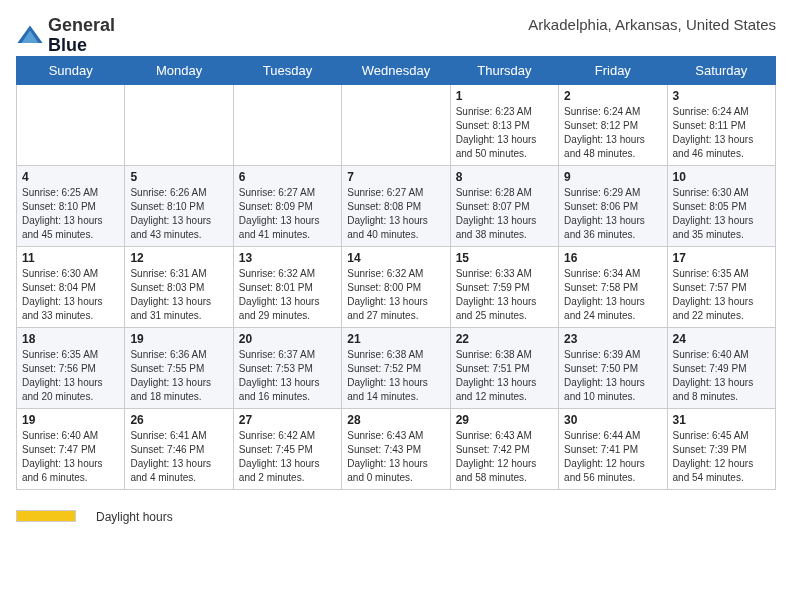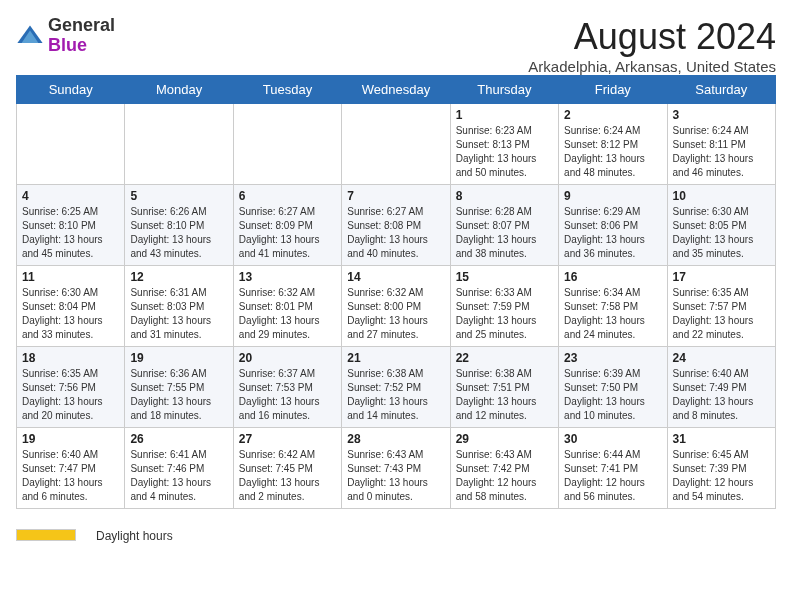--- a/index.html
+++ b/index.html
@@ -26,21 +26,21 @@
       line-height: 1.1;
     }
     .logo-general {
       font-size: 18px;
       font-weight: bold;
       color: #333;
     }
     .logo-blue {
       font-size: 18px;
       font-weight: bold;
-      color: #a21caf;
+      color: #0f172a;
     }
     .logo-icon {
       width: 28px;
       height: 28px;
     }
     .title-block {
       text-align: right;
     }
     .main-title {
       font-size: 36px;
@@ -119,21 +119,20 @@
     <svg class="logo-icon" viewBox="0 0 40 40" xmlns="http://www.w3.org/2000/svg">
       <polygon points="20,5 38,30 2,30" fill="#2a6db5"></polygon>
       <polygon points="20,12 32,30 8,30" fill="#5a9fd4"></polygon>
     </svg>
     <div class="logo-text">
       <span class="logo-general">General</span>
       <span class="logo-blue">Blue</span>
     </div>
   </div>
   <div class="title-block">
-    <div class="main-title">August 2024</div>
     <div class="subtitle">Arkadelphia, Arkansas, United States</div>
   </div>
 </div>
 
 <table class="calendar">
   <thead>
     <tr>
     <th>Sunday</th>
         <th>Monday</th>
         <th>Tuesday</th>

